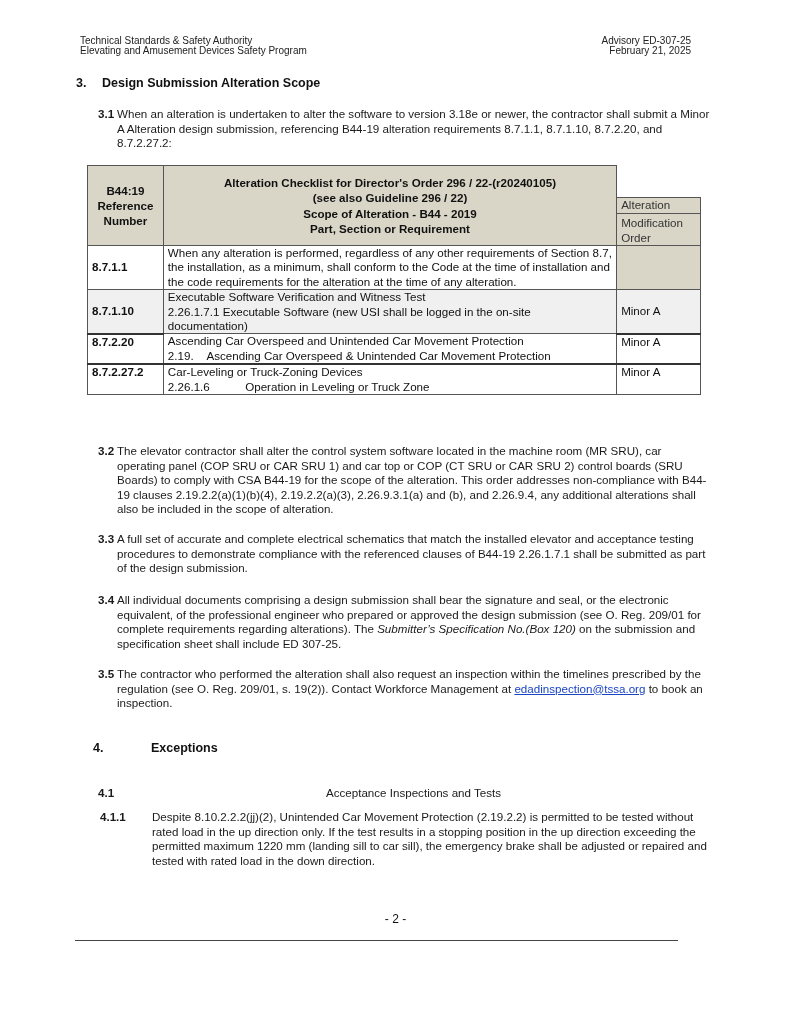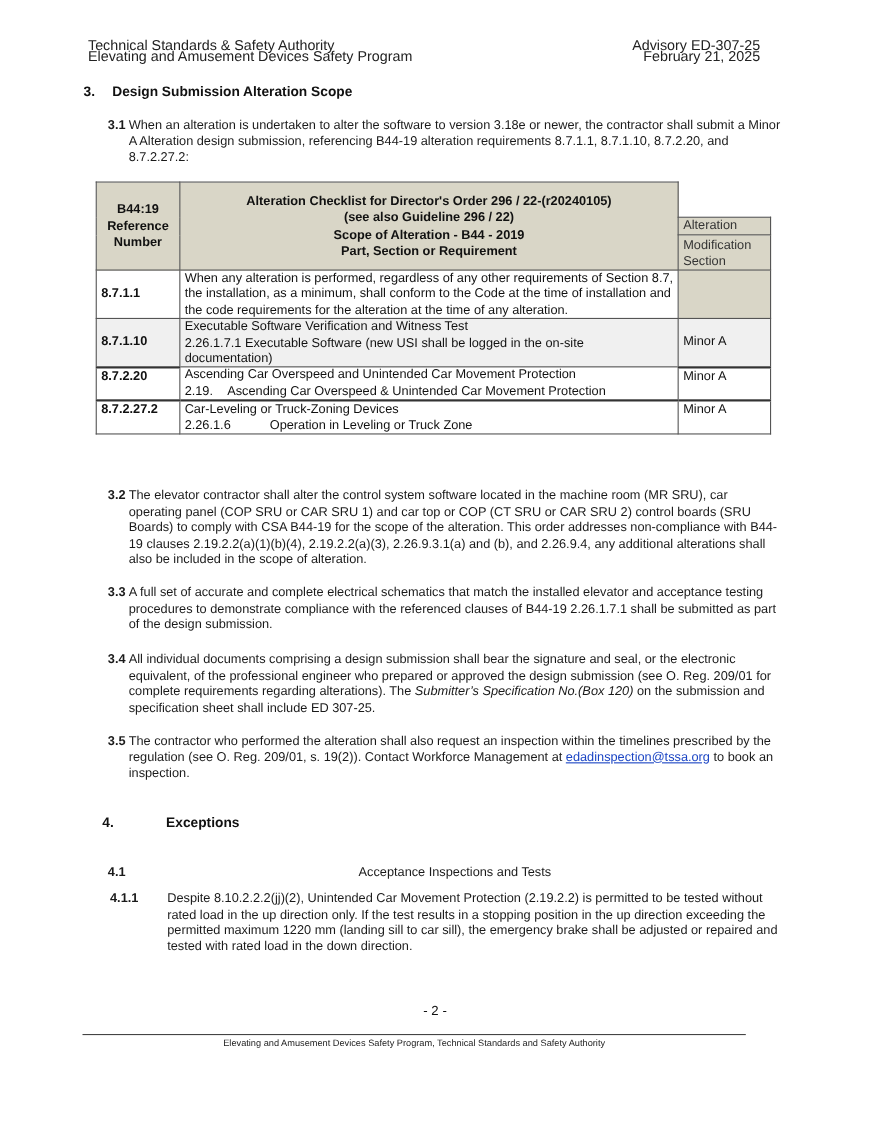--- a/index.html
+++ b/index.html
@@ -1,19 +1,19 @@
 <!DOCTYPE html>
 <html><head>
 <meta charset="utf-8">
 <style>
   html, body { margin: 0; padding: 0; background: #ffffff; }
   body { width: 791px; height: 1024px; position: relative; overflow: hidden;
          font-family: "Liberation Sans", sans-serif; color: #111; }
   .abs { position: absolute; }
-  .hdr { font-size: 13px; line-height: 10px; color: #222; }
+  .hdr { font-size: 10px; line-height: 10px; color: #222; }
   .hdr-right { text-align: right; }
   .h1 { font-size: 12.5px; font-weight: bold; }
   .para { font-size: 11.6px; line-height: 14.6px; color: #1a1a1a; }
   .para .num { font-weight: bold; position: absolute; left: 0; top: 0; }
   .para .txt { margin-left: 19px; display: block; }
   a.link { color: #1a44c4; text-decoration: underline; }
   table.chk { border-collapse: collapse; font-size: 11.6px; line-height: 14.4px; }
   table.chk td { border: 1px solid #555; padding: 0 4px; vertical-align: top; }
   .tan { background: #d9d6c7; }
   .gray { background: #f0f0f0; }
@@ -68,21 +68,21 @@
         <div>Part, Section or Requirement</div>
       </td>
       <td class="noborder" style="border-left:1px solid #555 !important;"></td>
     </tr>
     <tr style="height:16px;">
       <td class="tan ctr" style="font-weight:normal; color:#333; vertical-align:middle;">Alteration</td>
     </tr>
     <tr style="height:32px;">
       <td class="tan ctr" style="color:#333; line-height:15px; vertical-align:middle;">
         <div>Modification</div>
-        <div>Section</div>
+        <div>Order</div>
       </td>
     </tr>
 
     <tr>
       <td class="ref">8.7.1.1</td>
       <td>
         <div>When any alteration is performed, regardless of any other requirements of Section 8.7, the installation, as a minimum, shall conform to the Code at the time of installation and the code requirements for the alteration at the time of any alteration.</div>
       </td>
       <td class="tan ctr"></td>
     </tr>
@@ -148,14 +148,13 @@
 </div>
 
 <div class="abs para" style="left:100px; top:810px; width:612px;">
   <span class="num">4.1.1</span>
   <span class="txt" style="margin-left:52px;">Despite 8.10.2.2.2(jj)(2), Unintended Car Movement Protection (2.19.2.2) is permitted to be tested without rated load in the up direction only.  If the test results in a stopping position in the up direction exceeding the permitted maximum 1220 mm (landing sill to car sill), the emergency brake shall be adjusted or repaired and tested with rated load in the down direction.</span>
 </div>
 
 <div class="abs pg" style="left:0; width:791px; top:912px;">- 2 -</div>
 <div class="footer-rule"></div>
 <div class="abs foot" style="left:75px; width:603px; top:943px;">
-  <div>Elevating and Amusement Devices Safety Program, Technical Standards and Safety Authority</div>
 </div>
 
 </body></html>

